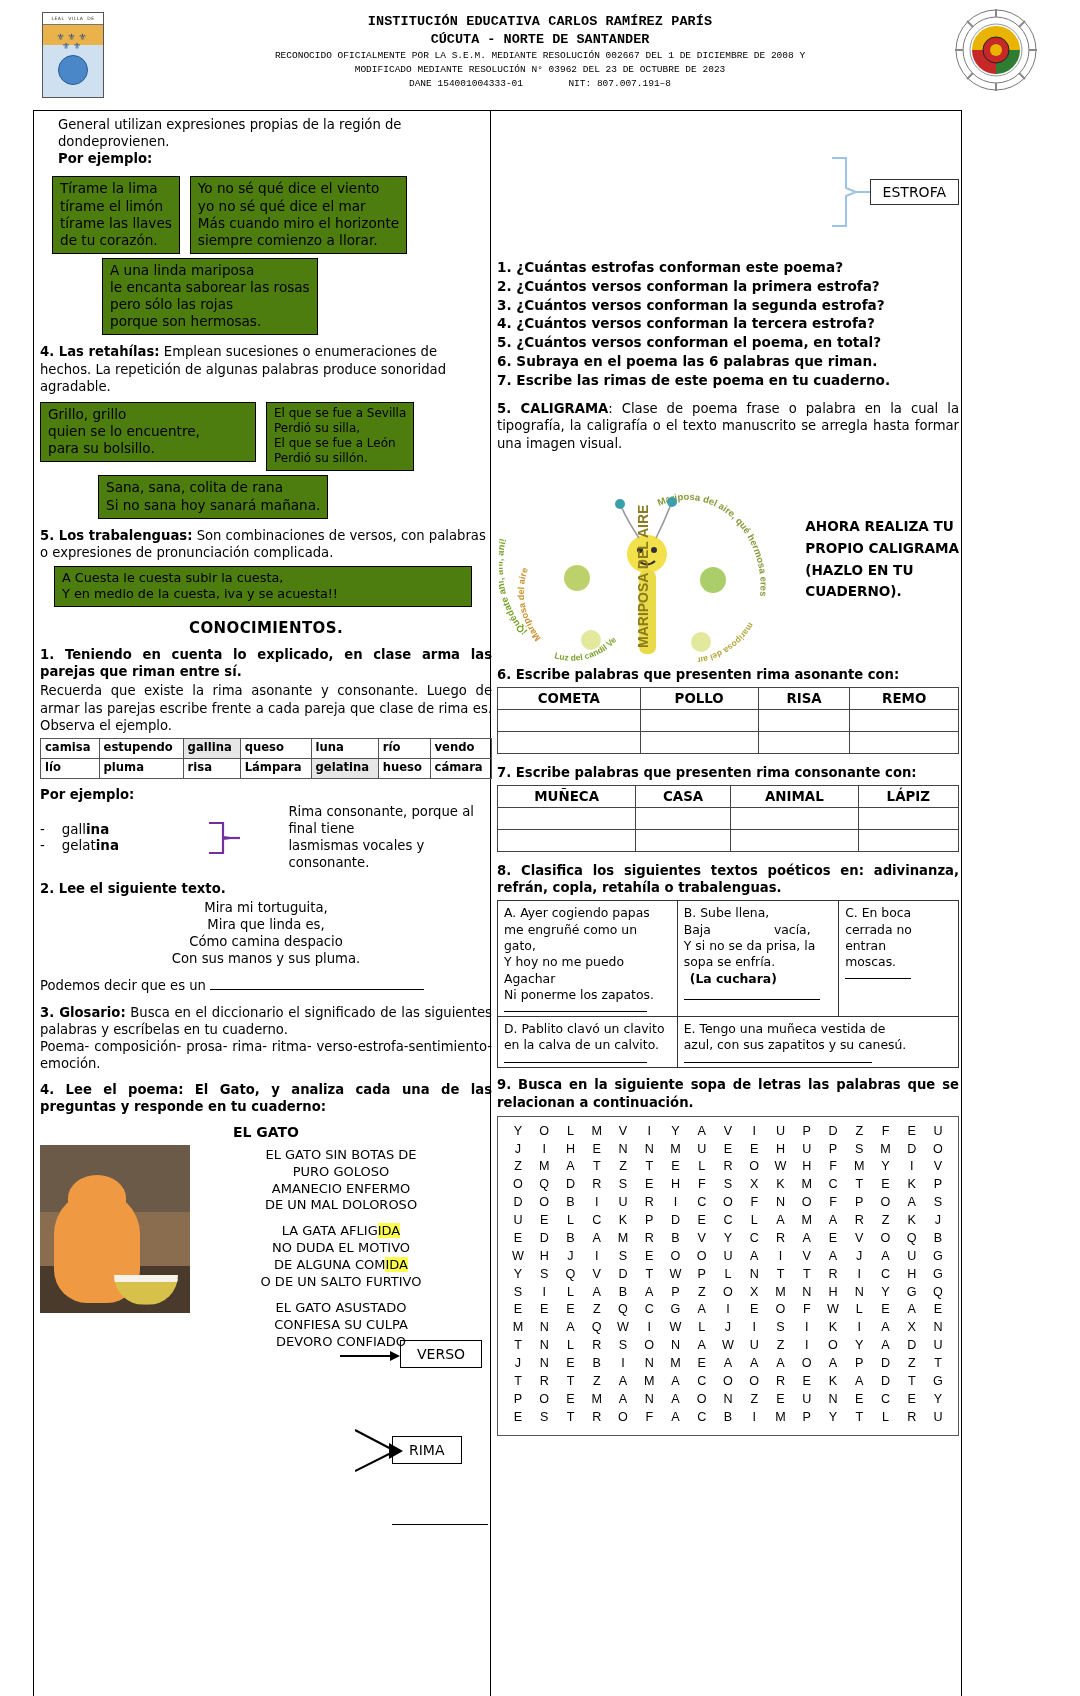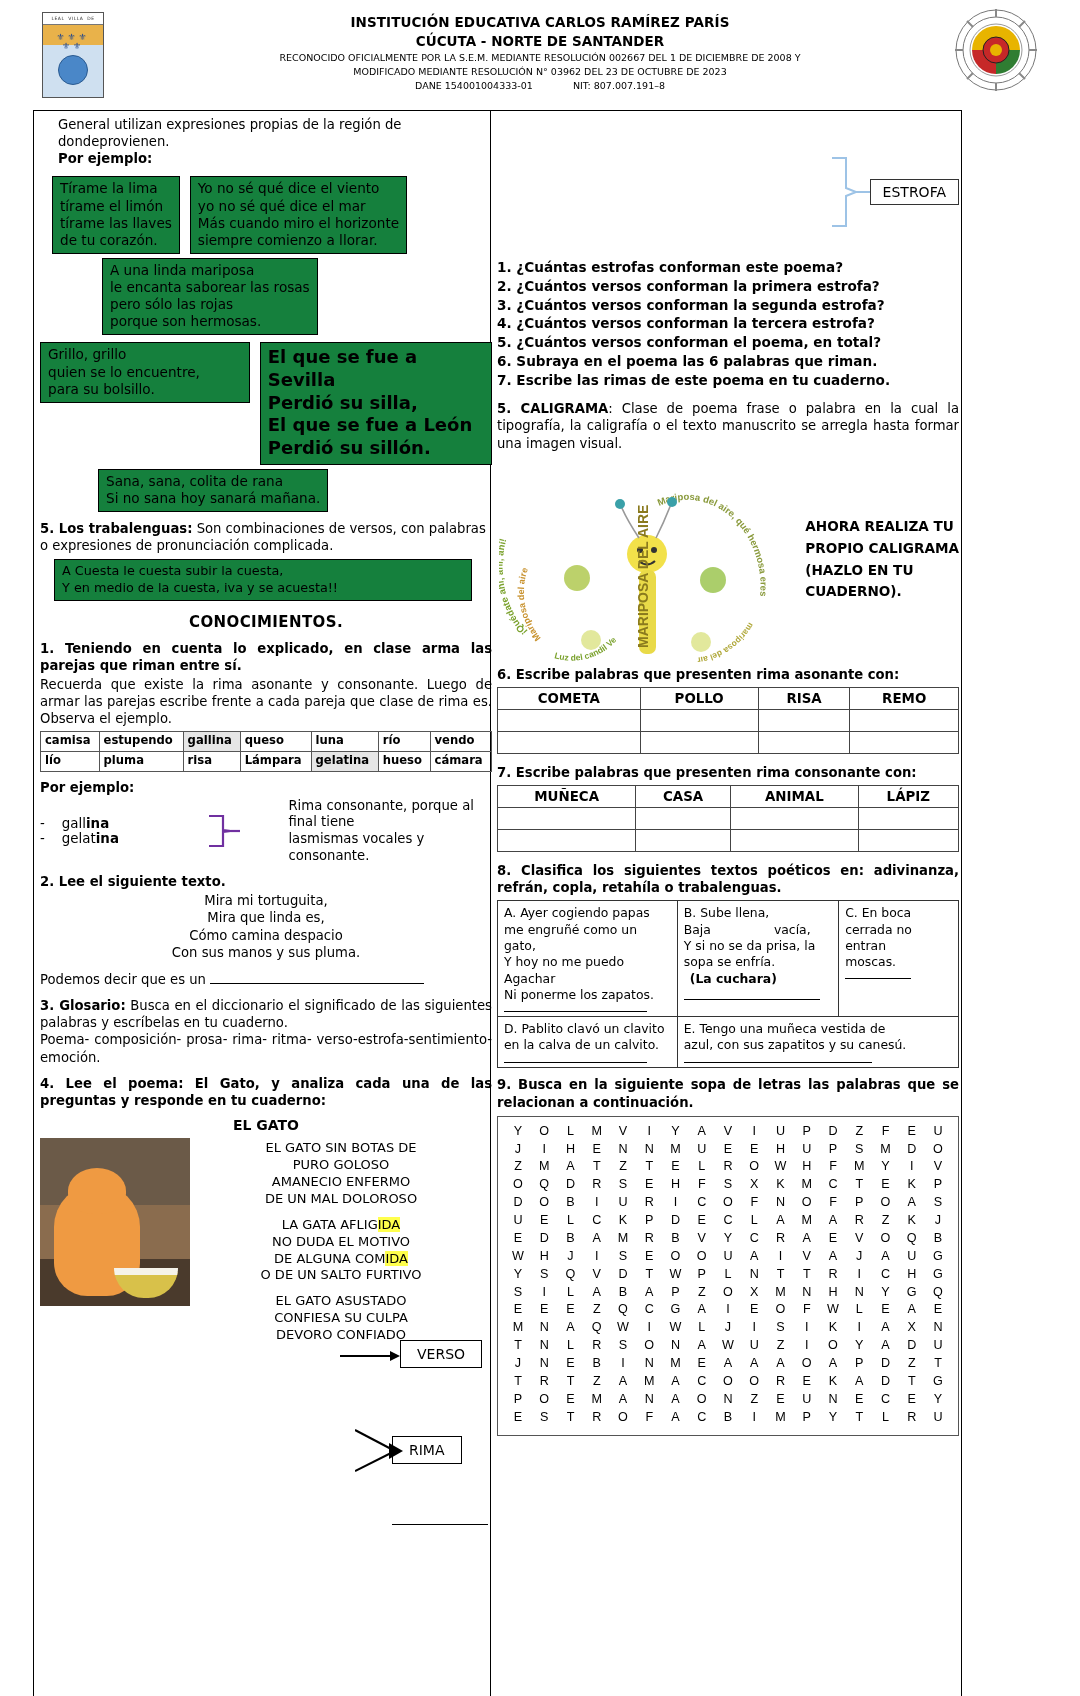--- a/index.html
+++ b/index.html
@@ -24,21 +24,21 @@
     width:100%; height:12px; background:#fff; border-bottom:1px solid #777;
     font-size:4.5px; letter-spacing:.5px; text-align:center; color:#333; line-height:12px;
   }
   .crest-left .drops{ position:absolute; top:20px; left:0; right:0; text-align:center;
     font-size:9px; color:#2a4c8a; letter-spacing:3px; line-height:9px;}
   .crest-left .globe{ position:absolute; bottom:12px; left:50%; transform:translateX(-50%);
     width:30px;height:30px;border-radius:50%;background:#4a87c8;border:1px solid #2a5a90;}
   .crest-right {
     position:absolute; right:42px; top:8px; width:84px; height:84px;
   }
-  .head-text { text-align:center; padding-top:14px; }
+  .head-text { text-align:center; padding-top:14px;font-family:Liberation Mono, monospace; }
   .head-text .l1 { font-weight:bold; font-size:13.5px; letter-spacing:.1px; }
   .head-text .l2 { font-weight:bold; font-size:13.5px; margin-top:3px; }
   .head-text .l3, .head-text .l4, .head-text .l5 { font-size:9.5px; margin-top:3px; }
   .head-text .l5 span { display:inline-block; }
   .dane-gap { display:inline-block; width:34px; }
 
   
   .page-frame {
     position:absolute; left:33px; top:110px; width:929px; height:1586px;
     border:1.4px solid #000; border-bottom:none;
@@ -49,21 +49,21 @@
   .colL { position:absolute; left:40px; top:112px; width:452px; }
   .colR { position:absolute; left:497px; top:112px; width:462px; }
 
   
   .t { font-size:13.2px; line-height:1.30; }
   .tb { font-weight:bold; }
   .pl { padding-left:18px; }
   .justify { text-align:justify; }
   .poembox {
     border:1.3px solid #000; padding:3px 7px 4px 7px;
-    font-size:13.6px; line-height:1.26; display:inline-block; background:#15803d;
+    font-size:13.6px; line-height:1.26; display:inline-block; background:#4d7c0f;
   }
   .row-boxes { display:flex; gap:10px; align-items:flex-start; margin-top:6px; }
   .center { text-align:center; }
 
   
   table.grid { border-collapse:collapse; width:100%; font-size:11.6px; }
   table.grid td { border:1px solid #555; padding:2px 4px; vertical-align:top;
                   font-weight:bold; line-height:1.18; height:20px; }
   table.grid td.hl { background:#e6e6e6; }
 
@@ -188,28 +188,31 @@
 
   <div style="padding-left:62px; margin-top:4px;">
     <div class="poembox">
       <div>A una linda mariposa</div>
       <div>le encanta saborear las rosas</div>
       <div>pero sólo las rojas</div>
       <div>porque son hermosas.</div>
     </div>
   </div>
 
+  <div class="t" style="margin-top:8px;">
+    <span class="tb">4. Las retahílas:</span><span> Emplean sucesiones o enumeraciones de hechos. La repetición de algunas palabras produce sonoridad agradable.</span>
+  </div>
 
   <div class="row-boxes" style="margin-top:7px;">
     <div class="poembox" style="width:216px;">
       <div>Grillo, grillo</div>
       <div>quien se lo encuentre,</div>
       <div>para su bolsillo.</div>
     </div>
-    <div class="poembox" style="font-size:18px;font-weight:bold;">
+    <div class="poembox" style="font-size:12px;">
       <div>El que se fue a Sevilla</div>
       <div>Perdió su silla,</div>
       <div>El que se fue a León</div>
       <div>Perdió su sillón.</div>
     </div>
   </div>
 
   <div style="padding-left:58px; margin-top:4px;">
     <div class="poembox">
       <div>Sana, sana, colita de rana</div>

